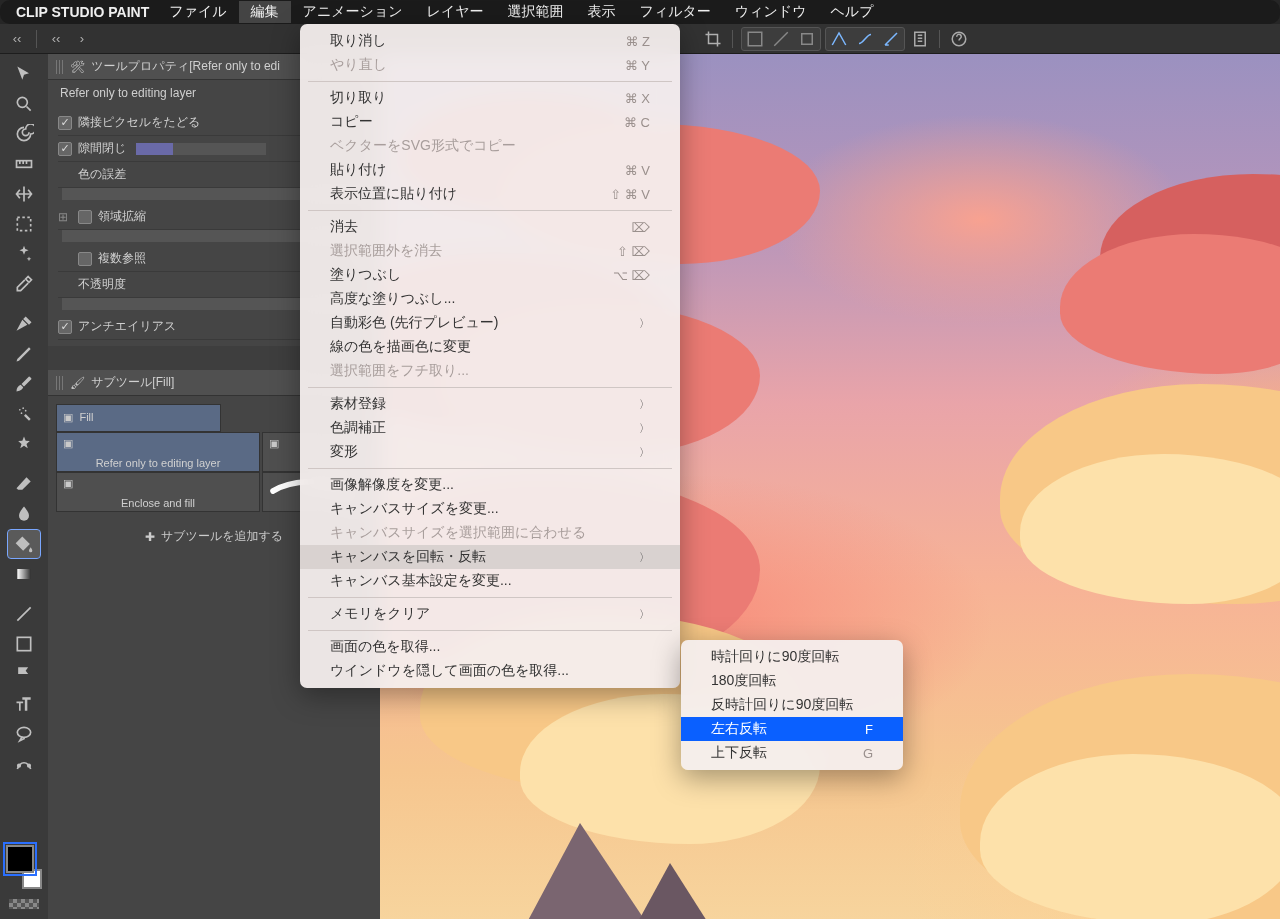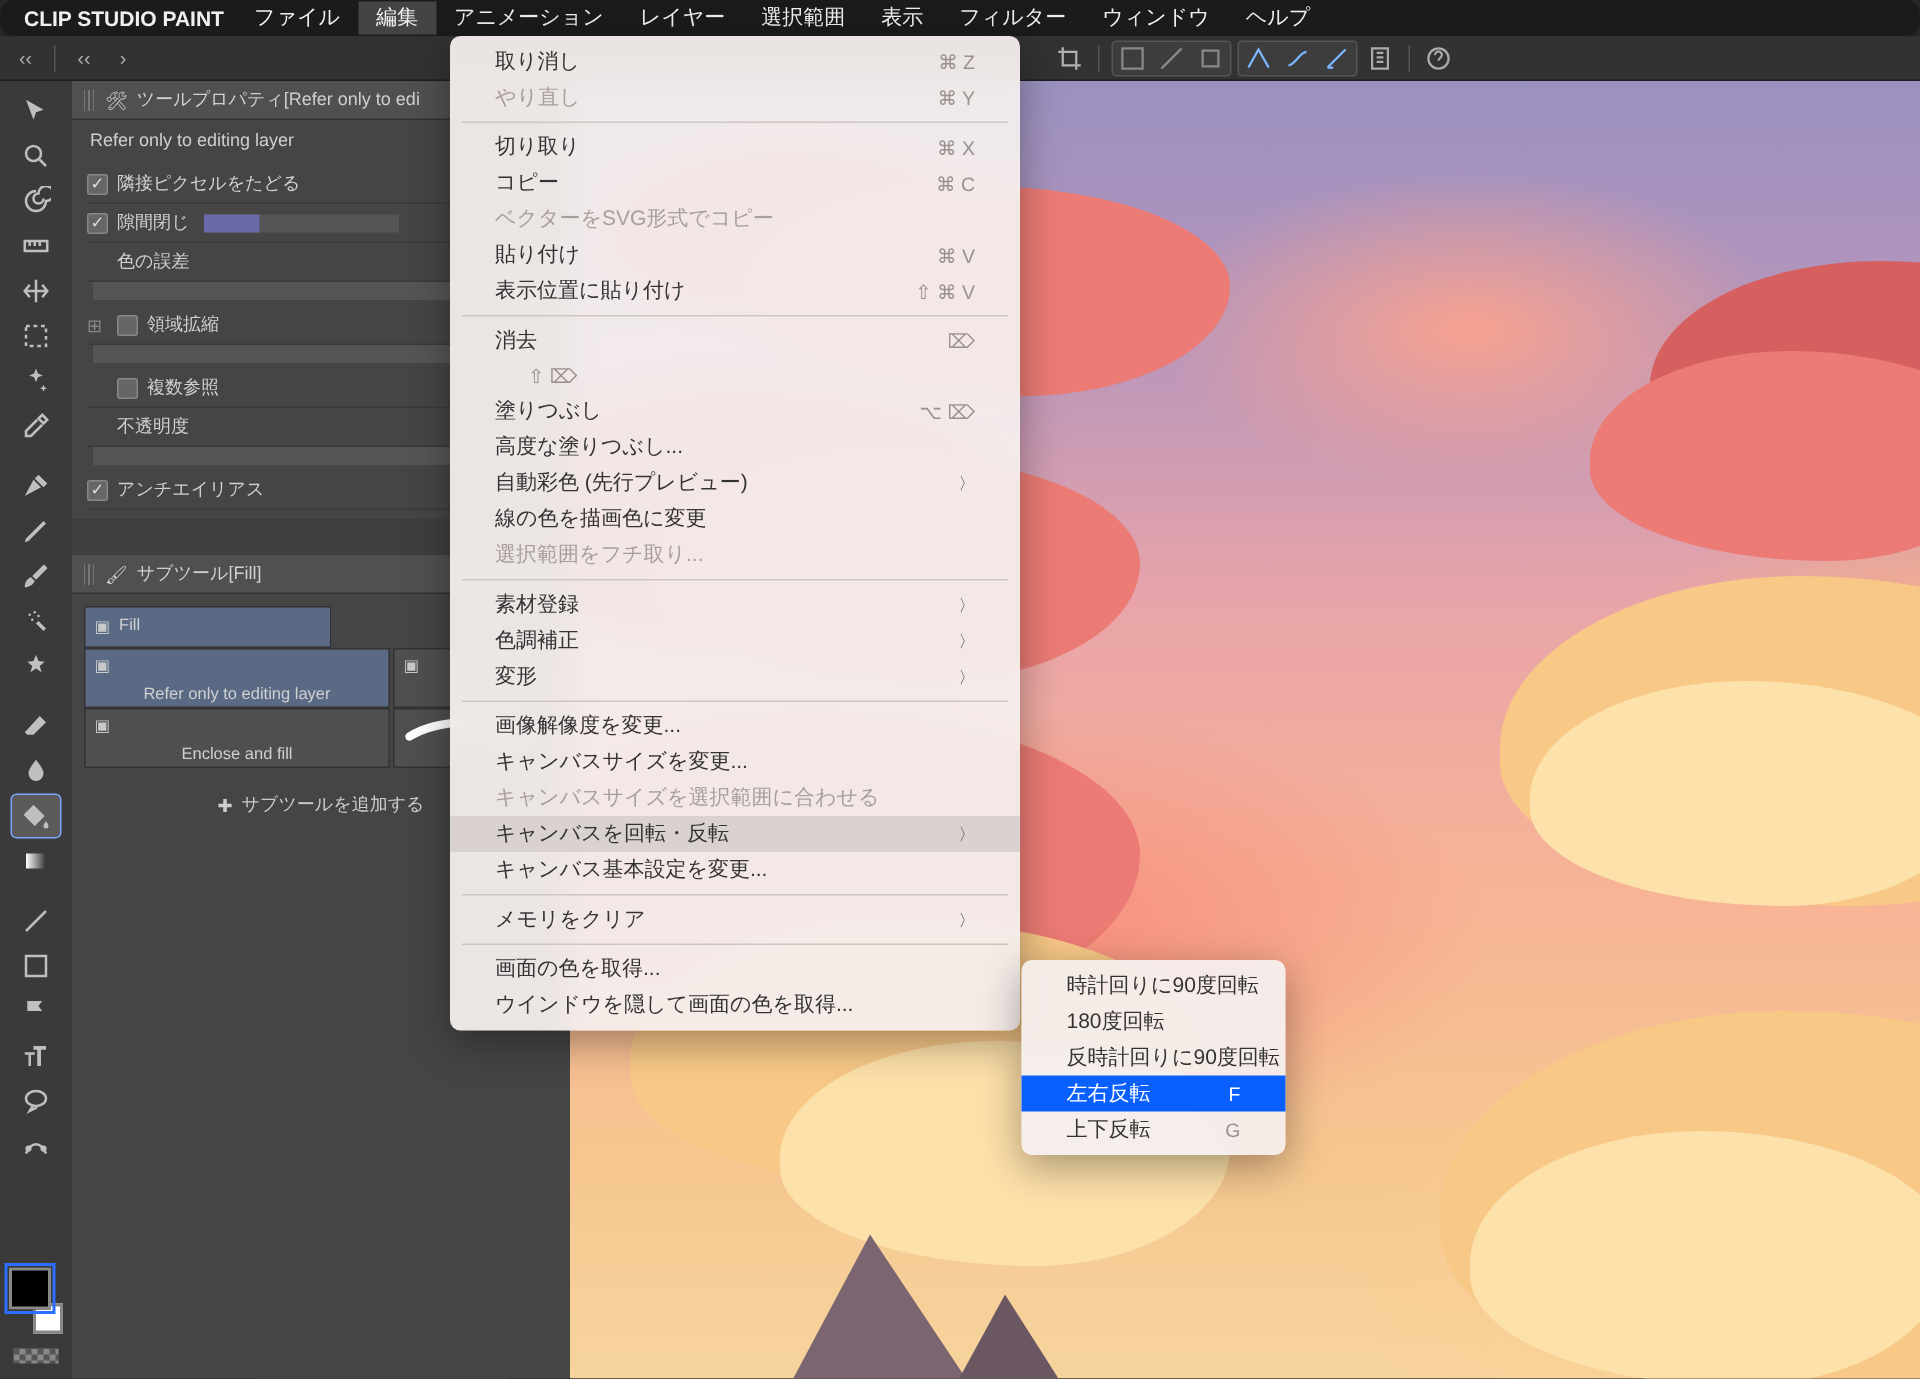--- a/index.html
+++ b/index.html
@@ -89,21 +89,21 @@
   .menu .row{display:flex;align-items:center;padding:3px 30px;min-height:23px;white-space:nowrap;}
   .menu .row.hl{background:#d9d2d0;}
   .menu .row.sel{background:var(--menu-highlight);color:#fff;}
   .menu .row.disabled{color:var(--menu-disabled);}
   .menu .row .lbl{flex:1;}
   .menu .row .sc{color:#9a908d;margin-left:22px;font-size:13px;}
   .menu .row.sel .sc{color:#fff;}
   .menu .row .arrow{margin-left:22px;color:#555;font-size:11px;}
   .menu hr{border:none;border-top:1px solid var(--menu-sep);margin:4px 8px;}
   .menu.main{top:24px;left:300px;width:380px;}
-  .menu.sub{top:640px;left:681px;width:176px;}
+  .menu.sub{top:640px;left:681px;width:222px;}
 </style>
 </head>
 <body>
 
 <div class="menubar">
   <span class="apple"></span>
   <span class="appname">CLIP STUDIO PAINT</span>
   <span class="mi">ファイル</span>
   <span class="mi active">編集</span>
   <span class="mi">アニメーション</span>
@@ -467,20 +467,21 @@
   <div class="row">
       <span class="lbl">表示位置に貼り付け</span>
       <span class="sc">⇧ ⌘ V</span>
     </div>
   <hr>
   <div class="row">
       <span class="lbl">消去</span>
       <span class="sc">⌦</span>
     </div>
   <div class="row disabled">
+      <span class="lbl">選択範囲外を消去</span>
       <span class="sc">⇧ ⌦</span>
     </div>
   <div class="row">
       <span class="lbl">塗りつぶし</span>
       <span class="sc">⌥ ⌦</span>
     </div>
   <div class="row">
       <span class="lbl">高度な塗りつぶし...</span>
     </div>
   <div class="row">

